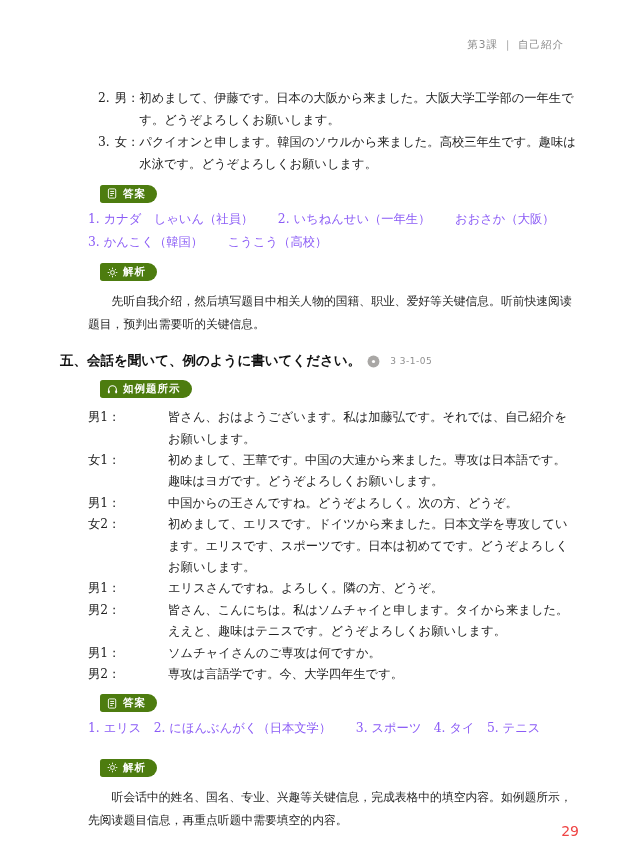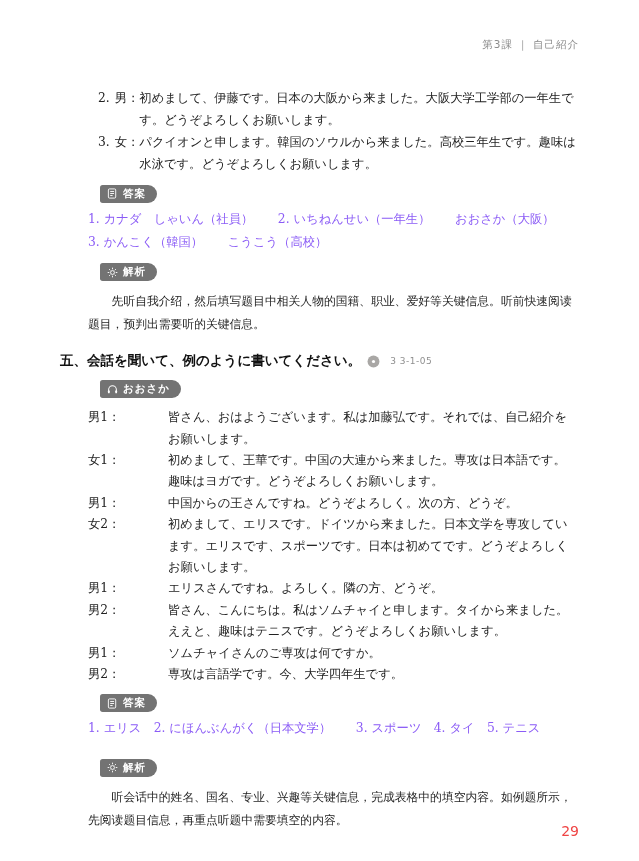--- a/index.html
+++ b/index.html
@@ -2,36 +2,36 @@
 <html><head>
 <meta charset="utf-8">
 <style>
   html,body { margin:0; padding:0; }
   body {
     width:639px; height:861px; background:#ffffff; position:relative;
     font-family:"DejaVu Serif","Liberation Serif",serif;
     color:#2e2e2e; overflow:hidden;
   }
   .page-header {
-    position:absolute; top:38px; right:60px;
+    position:absolute; top:38px; right:75px;
     font-family:"DejaVu Sans","Liberation Sans",sans-serif;
     font-size:10.5px; color:#8b8b8b; letter-spacing:1px;
   }
   .content { position:absolute; top:88px; left:88px; width:490px; }
 
   
   .qa-item { display:flex; font-size:12.3px; line-height:1.78; margin-left:10px; color:#222; }
   .qa-item .num { flex:0 0 auto; padding-right:5px; }
   .qa-item .spk { flex:0 0 auto; }
   .qa-item .txt { flex:1; }
 
   
   .badge {
     display:inline-flex; align-items:center; gap:5px;
-    background:#737373; color:#ffffff;
+    background:#4d7c0f; color:#ffffff;
     font-family:"DejaVu Sans","Liberation Sans",sans-serif;
     font-size:10.5px; font-weight:bold; letter-spacing:1px;
     height:18px; padding:0 11px 0 7px;
     border-radius:3px 10px 10px 3px;
     margin:9px 0 5px 12px;
   }
   .badge svg { display:block; }
 
   .answer-line { font-size:12.3px; line-height:1.9; color:#8b5cf6; margin-left:0; }
 
@@ -124,21 +124,21 @@
 
   
   <div class="badge" style="margin-top:4px;">
     <span>
       <svg width="11" height="11" viewBox="0 0 12 12">
           <path d="M1.8 8.5V6a4.2 4.2 0 018.4 0v2.5" fill="none" stroke="#fff" stroke-width="1.1"></path>
           <rect x="1" y="6.8" width="2" height="3.4" rx="1" fill="#fff"></rect>
           <rect x="9" y="6.8" width="2" height="3.4" rx="1" fill="#fff"></rect>
         </svg>
     </span>
-    <span>おおさか</span>
+    <span>如例题所示</span>
   </div>
 
   
   <div class="dialogue">
     <div class="dlg">
       <span class="spk">男1：</span>
       <span class="txt">皆さん、おはようございます。私は加藤弘です。それでは、自己紹介をお願いします。</span>
     </div>
     <div class="dlg">
       <span class="spk">女1：</span>

